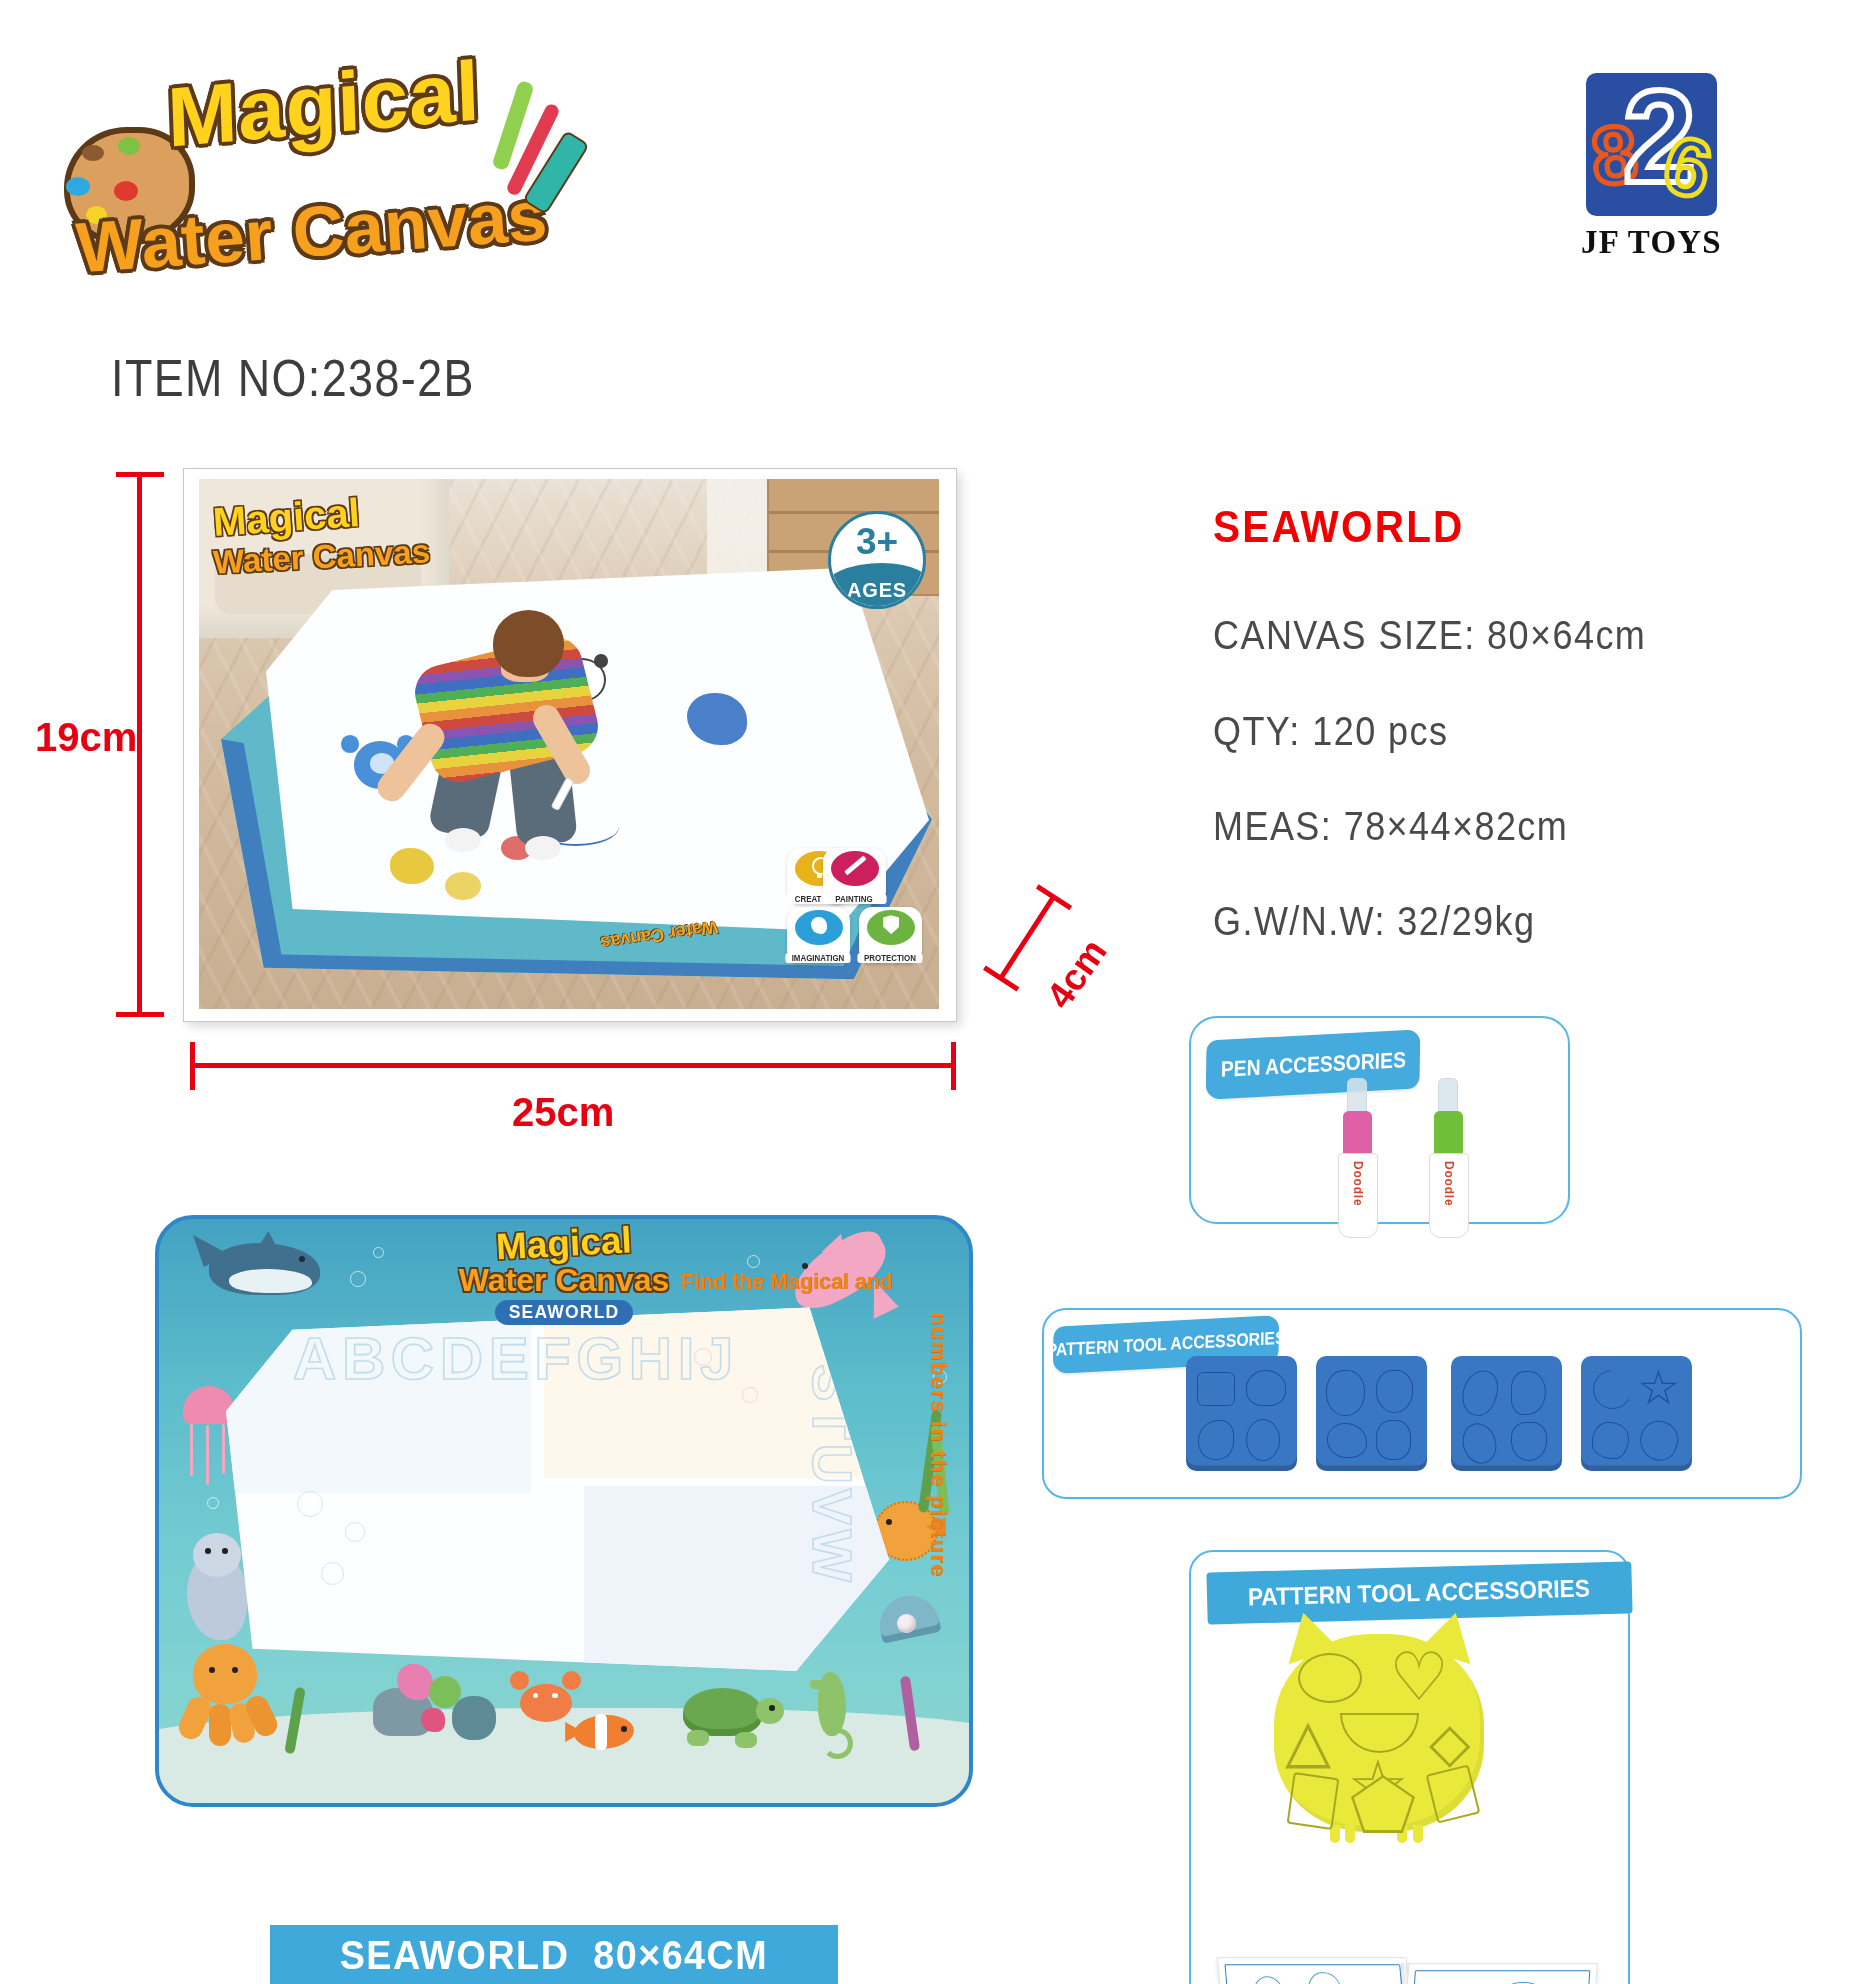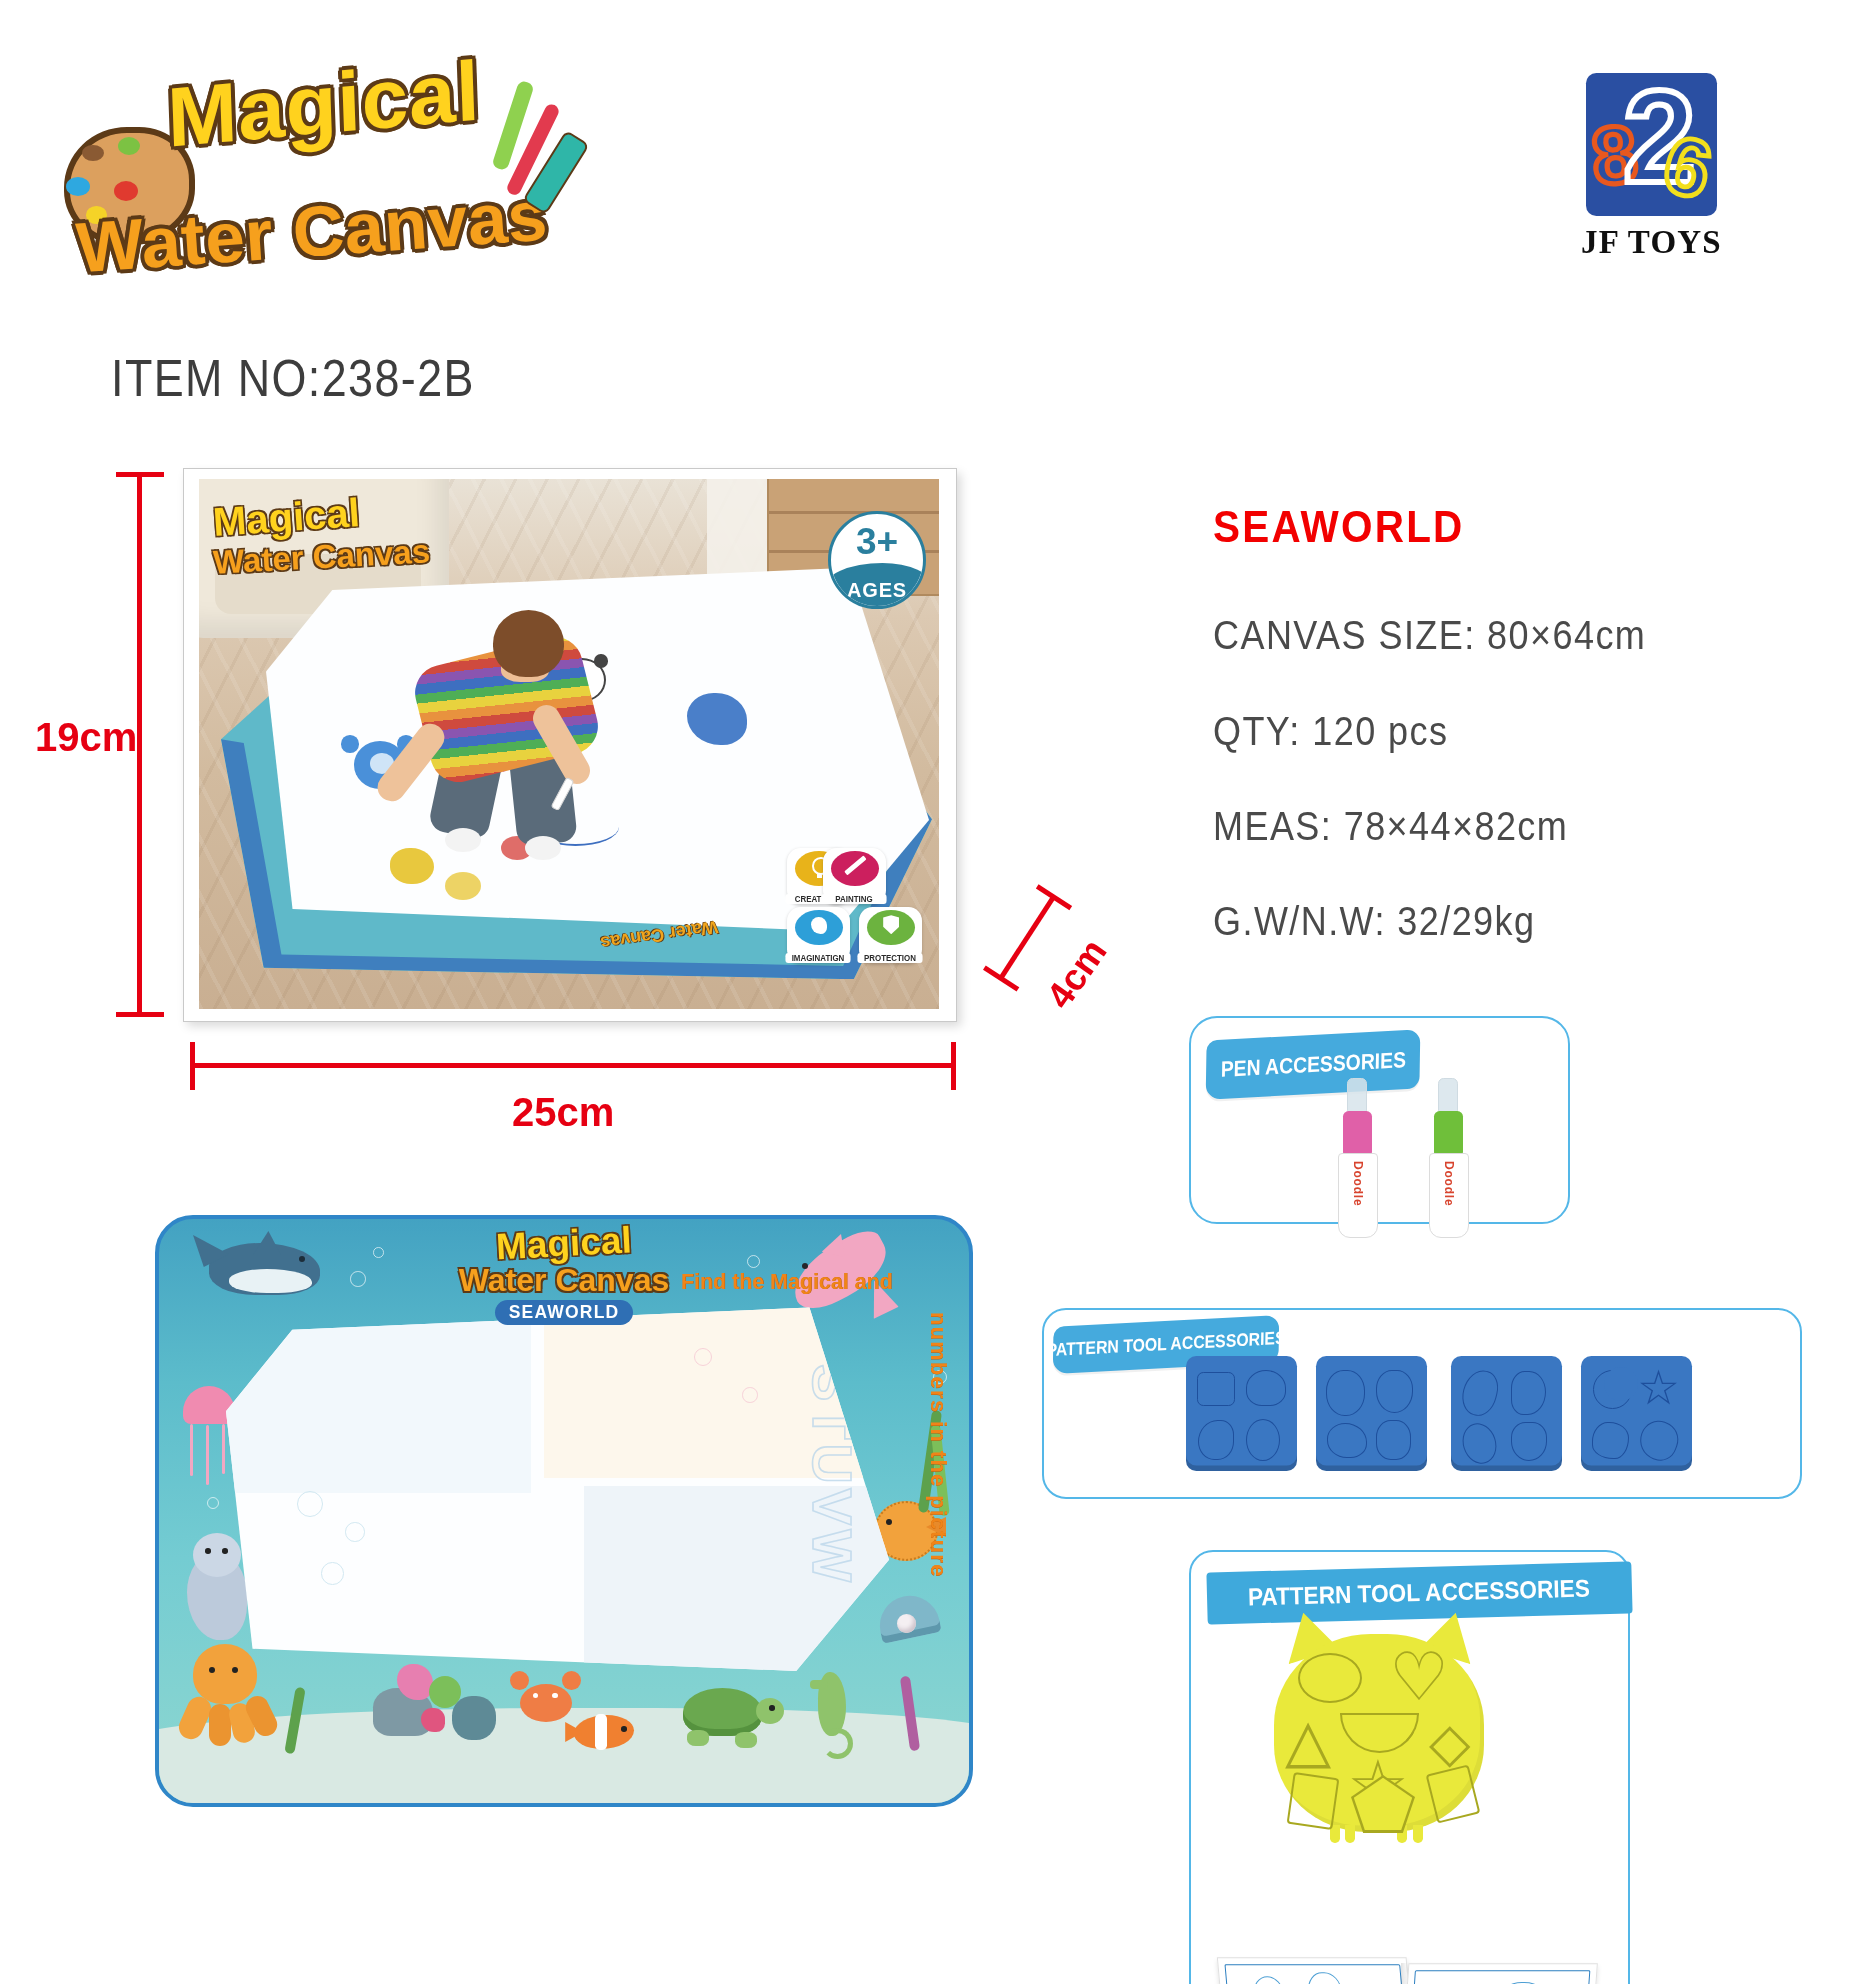--- a/index.html
+++ b/index.html
@@ -471,32 +471,36 @@
     <div class="bubble" style="left:191px;top:52px;width:13.5px;height:13.5px;"></div>
     <div class="bubble" style="left:214px;top:28px;width:8.7px;height:8.7px;"></div>
     <div class="bubble" style="left:588px;top:36px;width:11px;height:11px;"></div>
     <div class="bubble" style="left:48px;top:278px;width:10.3px;height:10.3px;"></div>
     <div class="bubble" style="left:774px;top:151px;width:12px;height:12px;"></div>
 
     <div class="mat-white">
       <div class="tint" style="right:0;top:0;width:52%;height:48%;background:#fdf7ec;border-radius:0 22px 0 0;"></div>
       <div class="tint" style="right:0;bottom:0;width:46%;height:50%;background:#eef4f9;border-radius:0 0 22px 0;"></div>
       <div class="tint" style="left:0;top:0;width:46%;height:52%;background:#f2f8fc;border-radius:22px 0 0 0;"></div>
+      <div class="ghost" style="left:67px;top:24px;font-size:60px;letter-spacing:5.6px;-webkit-text-stroke:1.6px rgba(186,214,234,0.85);">ABCDEFGHIJ</div>
       <div class="ghost" style="right:24px;top:64px;writing-mode:vertical-rl;font-size:56px;letter-spacing:4px;-webkit-text-stroke:1.6px rgba(186,214,234,0.8);">STUVW</div>
       <div class="bubble" style="left:71px;top:191px;width:24px;height:24px;border-color:rgba(205,230,240,0.9);"></div>
       <div class="bubble" style="left:119px;top:222px;width:17.5px;height:17.5px;border-color:rgba(205,230,240,0.9);"></div>
       <div class="bubble" style="left:95px;top:262px;width:20.6px;height:20.6px;border-color:rgba(205,230,240,0.9);"></div>
       <div class="bubble" style="left:468px;top:48px;width:16px;height:16px;border-color:rgba(246,205,214,0.9);"></div>
       <div class="bubble" style="left:516px;top:87px;width:13.5px;height:13.5px;border-color:rgba(246,205,214,0.9);"></div>
     </div>
 
     <div class="mat-logo">
       <div><span class="ml1">Magical</span></div>
       <div><span class="ml2">Water Canvas</span></div>
       <div><span class="ml-badge">SEAWORLD</span></div>
     </div>
     <div class="tagline-h">Find the Magical and</div>
     <div class="tagline-v">numbers in the picture</div>
   </div>
 
+  <div class="abs mat-label">
+    <span>SEAWORLD  80×64CM</span>
+  </div>
 
 </div>
 
 
 </body></html>

